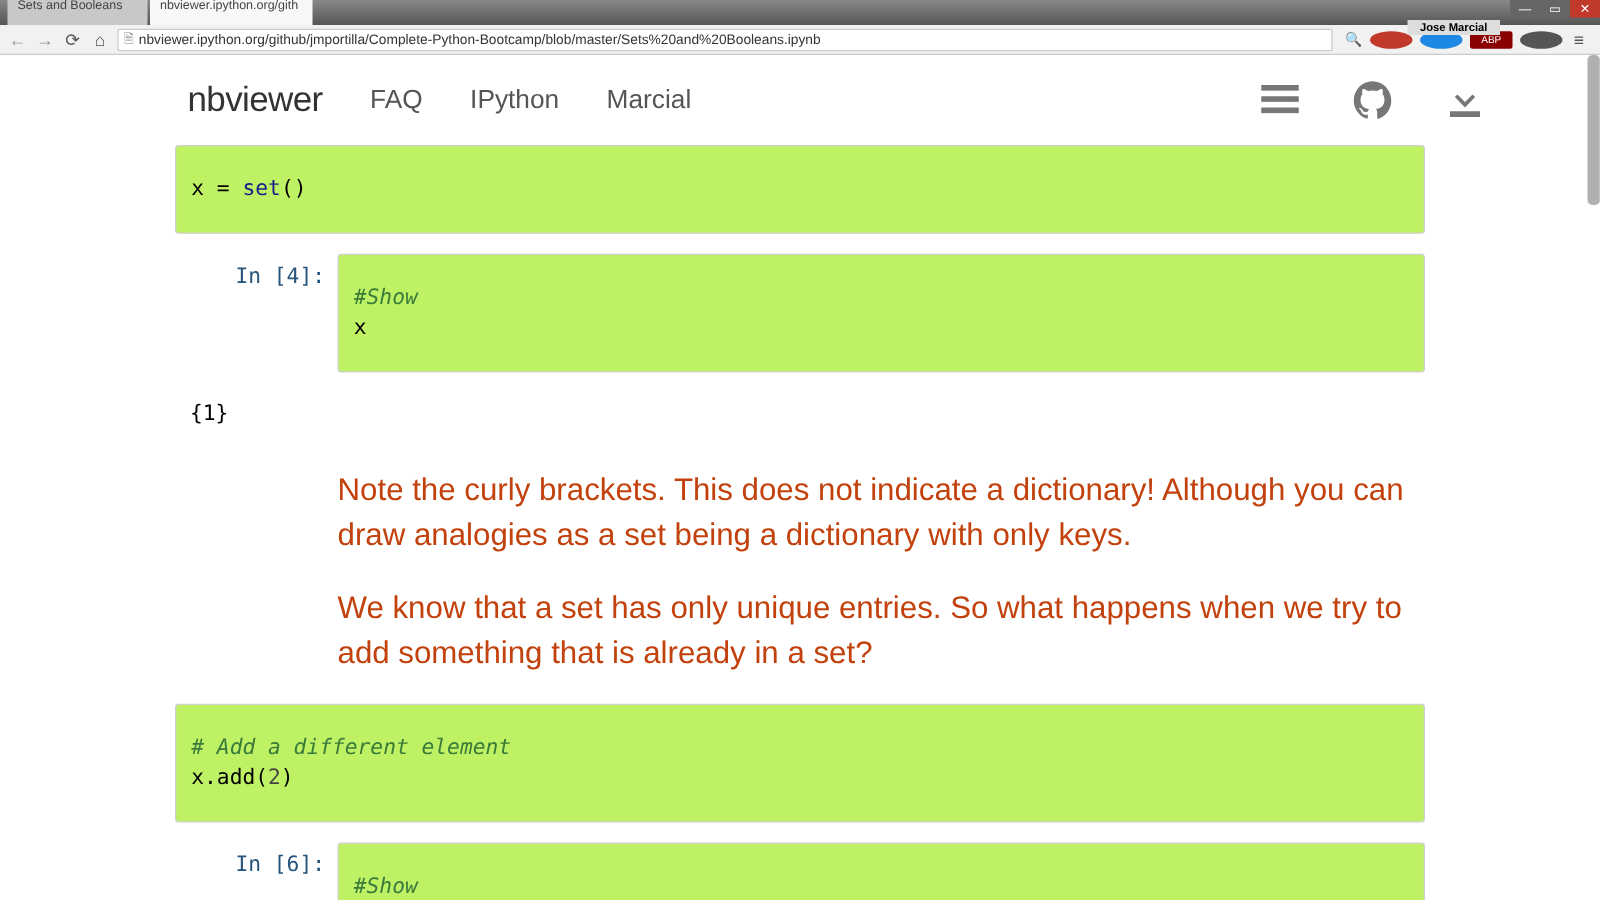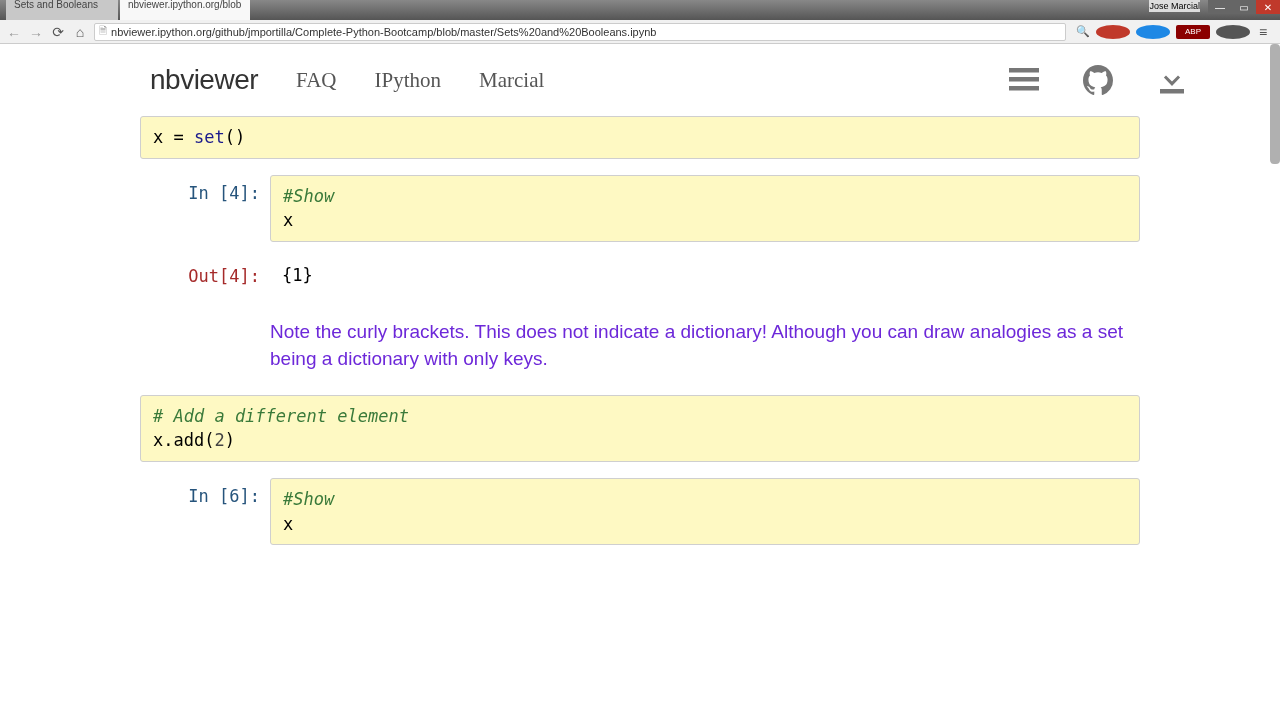--- a/index.html
+++ b/index.html
@@ -7,74 +7,74 @@
 
 
 .browser-chrome { position: relative; }
 .tab-strip { height: 20px; background: linear-gradient(to bottom, #888, #555); display: flex; align-items: flex-end; padding-left: 6px; }
 .tab { background: #f8f8f8; border-radius: 3px 3px 0 0; padding: 2px 20px 2px 8px; font-size: 10px; color: #444; position: relative; margin-right: 2px; height: 32px; display:flex; align-items:center; max-width:130px; overflow:hidden; white-space:nowrap; }
 .tab.inactive { background: #c8c8c8; }
 .tab .close { position: absolute; right: 4px; top: 2px; font-size: 10px; color: #666; cursor:pointer; }
 .window-controls { position: absolute; right: 0; top: 0; display: flex; height:14px; }
 .wc { width: 24px; height: 14px; display:flex; align-items:center; justify-content:center; font-size:10px; color:#fff; background:#666; }
 .wc.close { background:#c0392b;}
-.user-lbl { position:absolute; right:80px; top:0; background:#ddd; font-size:9px; padding:1px 0; }
+.user-lbl { position:absolute; right:80px; top:16px; background:#ddd; font-size:9px; padding:1px 10px;font-weight:bold; }
 .addr-bar { height: 24px; background: #f1f1f1; border-bottom:1px solid #ccc; display:flex; align-items:center; padding:0 6px; gap:6px; }
 .nav-ico { width:16px; height:16px; display:flex; align-items:center; justify-content:center; color:#999; font-size:14px; }
 .nav-ico.active { color:#555; }
 .url-box { flex:1; height:18px; background:#fff; border:1px solid #ccc; border-radius:2px; font-size:11px; color:#333; padding:1px 4px; display:flex; align-items:center; gap:4px;}
 .url-box .page-ico { color:#888; font-size:10px;}
 .ext-icons { display:flex; gap:6px; align-items:center; padding:0 4px;}
 .ext { width:34px; height:14px; border-radius:50%; }
 .ext.zoom{ background:none; color:#666; border-radius:0; width:auto; font-size:11px;}
 .ext.red{background:#c0392b;}
 .ext.blue{background:#1e88e5;}
 .ext.darkred{background:#8b0000;color:#fff;font-size:8px;display:flex;align-items:center;justify-content:center;border-radius:2px;}
 .ext.gray{background:#555;}
 .ext.menu{color:#555;border-radius:0;font-size:14px;display:flex;align-items:center;justify-content:center;width:14px;}
 
 
 .page { height:676px; overflow-y:auto; position:relative;}
 .nb-header { display:flex; align-items:center; padding:18px 90px 18px 150px; gap:38px;text-align:right;}
 .brand { font-size:28px; color:#333; font-weight:400; letter-spacing:-0.5px;}
-.nav-link { font-size:21px; color:#555;font-family:Liberation Serif, serif; }
+.nav-link { font-size:21px; color:#555; }
 .spacer{flex:1;}
 .hdr-icon { color:#777; display:flex; align-items:center;}
 .hdr-icon svg { width:36px; height:36px; fill:#777;}
 
 
 .nb-body { max-width: 1000px; margin:0 auto; padding: 0 0 40px 0;}
 .cell { display:flex; margin-bottom:16px; }
 .prompt { width:130px; text-align:right; font-family:"DejaVu Sans Mono",Menlo,Consolas,monospace; font-size:17px; padding:8px 10px 0 0; flex-shrink:0;}
 .prompt.in { color:#26547c; }
 .prompt.out { color:#a52a2a; }
-.code-box { flex:1; border:1px solid #cfcfcf; border-radius:3px; background:#fef9c3; padding:8px 12px; font-family:"DejaVu Sans Mono",Menlo,Consolas,monospace; font-size:17px; line-height:1.45; white-space:pre; overflow-x:auto;}
+.code-box { flex:1; border:1px solid #cfcfcf; border-radius:3px; background:#bef264; padding:22px 12px; font-family:"DejaVu Sans Mono",Menlo,Consolas,monospace; font-size:17px; line-height:1.45; white-space:pre; overflow-x:auto;}
 .out-box { flex:1; padding:6px 12px; font-family:"DejaVu Sans Mono",Menlo,Consolas,monospace; font-size:17px; line-height:1.4;}
-.md { margin-left:130px; padding:8px 12px 0 0; font-size:19px; line-height:1.45; color:#6d28d9;}
+.md { margin-left:130px; padding:8px 12px 0 0; font-size:25px; line-height:1.45; color:#c2410c;}
 .md p { margin-bottom:22px;}
 .s-builtin { color:#1a1a8c;}
 .s-comment { color:#3a7a3a; font-style:italic;}
 .s-num { color:#444;}
 .tok{display:inline;}
 
 
 .scroll-ind{position:absolute;right:0;top:44px;width:10px;height:120px;background:#b0b0b0;border-radius:4px;}
 </style>
 </head>
 <body>
 
 <div class="browser-chrome">
   <div class="tab-strip">
     <div id="tabs-container" style="display: flex;">
         <div class="tab inactive">
           <span>Sets and Booleans</span>
           <span class="close">×</span>
         </div>
         <div class="tab">
-          <span>nbviewer.ipython.org/blob</span>
+          <span>nbviewer.ipython.org/gith</span>
           <span class="close">×</span>
         </div>
       </div>
     <div class="user-lbl">Jose Marcial</div>
     <div class="window-controls">
       <div class="wc">—</div>
       <div class="wc">▭</div>
       <div class="wc close">✕</div>
     </div>
   </div>
@@ -130,25 +130,25 @@
   <div class="nb-body" id="nb-body">
       <div class="cell">
         <div class="code-box"><span class="tok ">x </span><span class="tok ">=</span><span class="tok "> </span><span class="tok s-builtin">set</span><span class="tok ">()</span></div>
       </div>
       <div class="cell">
         <div class="prompt in">In [4]:</div>
         <div class="code-box"><span class="tok s-comment">#Show</span>
 <span class="tok ">x</span></div>
       </div>
       <div class="cell">
-        <div class="prompt out">Out[4]:</div>
         <div class="out-box">{1}</div>
       </div>
       <div class="md">
         <p>Note the curly brackets. This does not indicate a dictionary! Although you can draw analogies as a set being a dictionary with only keys.</p>
+        <p>We know that a set has only unique entries. So what happens when we try to add something that is already in a set?</p>
       </div>
       <div class="cell">
         <div class="code-box"><span class="tok s-comment"># Add a different element</span>
 <span class="tok ">x.add(</span><span class="tok s-num">2</span><span class="tok ">)</span></div>
       </div>
       <div class="cell">
         <div class="prompt in">In [6]:</div>
         <div class="code-box"><span class="tok s-comment">#Show</span>
 <span class="tok ">x</span></div>
       </div>

